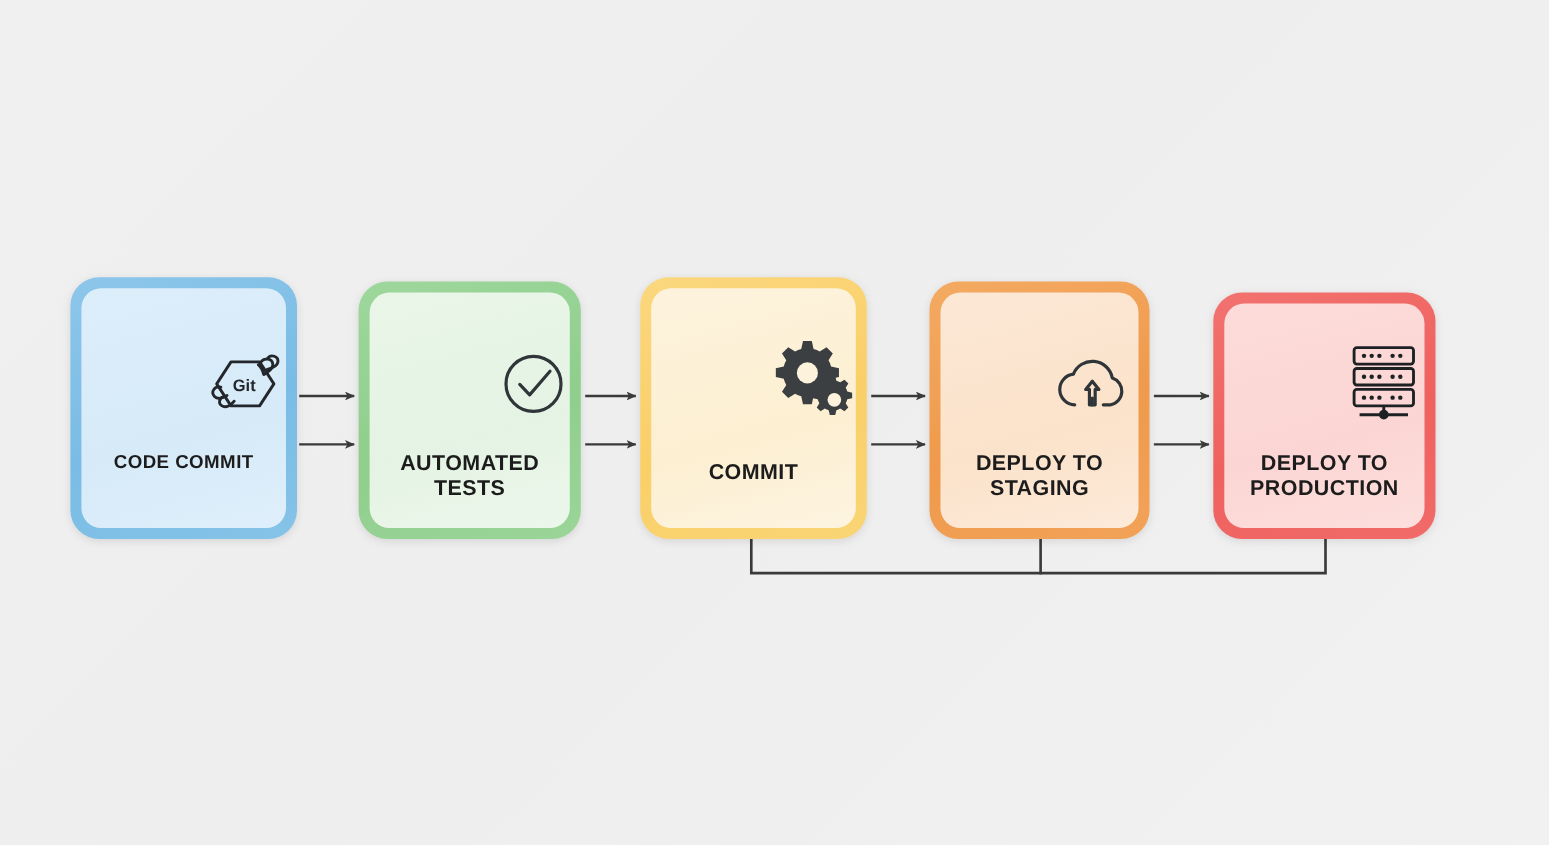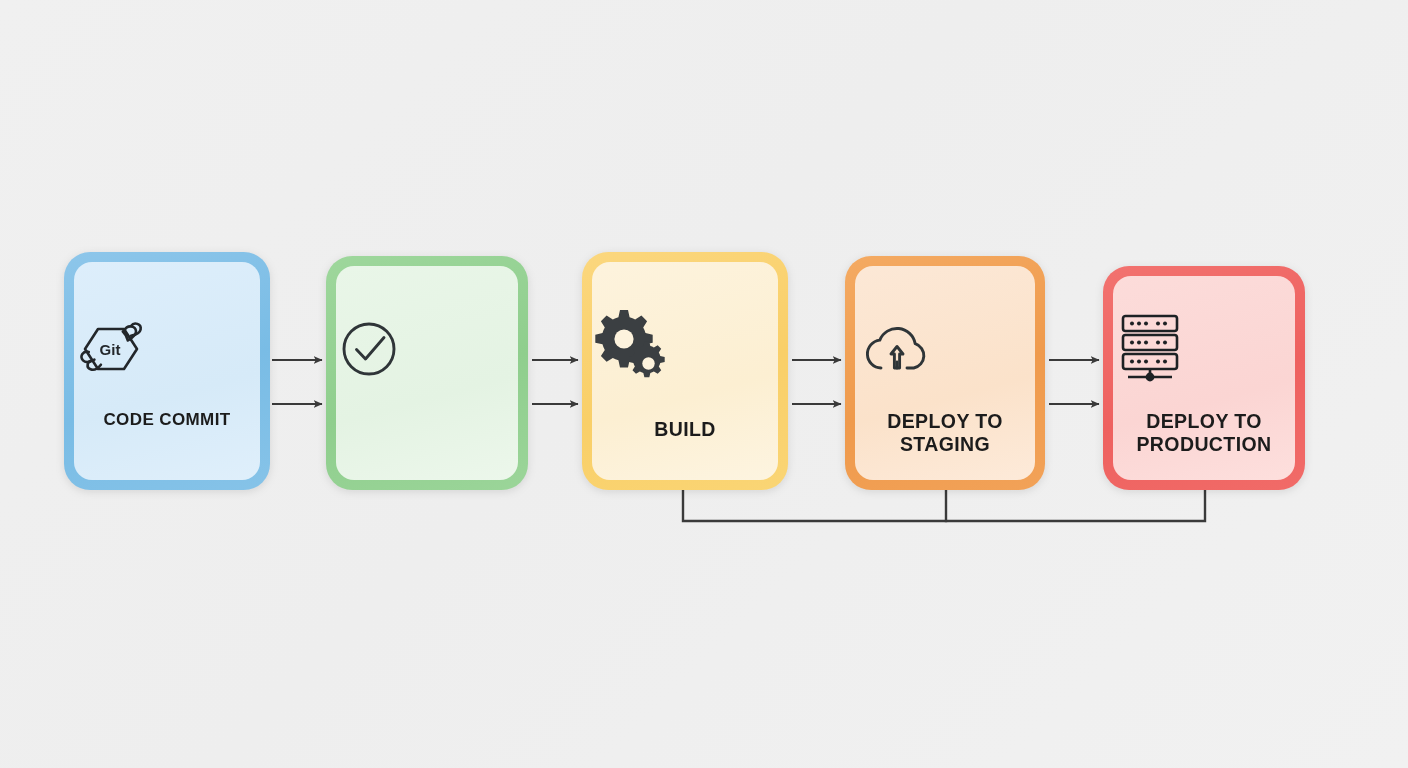--- a/index.html
+++ b/index.html
@@ -42,21 +42,21 @@
     align-items: center;
     box-sizing: border-box;
     overflow: hidden;
   }
 
   .stage-icon {
     position: absolute;
     left: 0;
     right: 0;
     display: flex;
-    justify-content: flex-start;
+    justify-content: flex-end;
     align-items: center;
   }
   .stage-icon svg { display: block; }
 
   .stage-label {
     position: absolute;
     left: 4px;
     right: 4px;
     text-align: center;
     font-weight: bold;
@@ -157,20 +157,22 @@
   <div class="stage" id="stage-1">
     <div class="stage-inner">
       <div class="stage-icon" style="top:50px;height:66px;">
         <svg width="66" height="66" viewBox="0 0 66 66">
           <g fill="none" stroke="#2f3538" stroke-width="2.9" stroke-linecap="round" stroke-linejoin="round">
             <circle cx="33" cy="33" r="25"></circle>
             <path d="M20.5,33.5 L29.5,43 L48,21.5"></path>
           </g>
         </svg>
       </div>
+      <div class="stage-label" style="top:144px;font-size:19.5px;">AUTOMATED
+TESTS</div>
     </div>
   </div>
 
   <div class="stage" id="stage-2">
     <div class="stage-inner">
       <div class="stage-icon" style="top:46px;height:74px;">
         <svg width="76" height="74" viewBox="0 0 76 74">
           <g fill="#3b3f42">
 
             <path d="M28,2 h8 l1.6,7.2 a20,20 0 0 1 5.6,2.3 l6.2,-3.9 l5.7,5.7 l-3.9,6.2
@@ -186,21 +188,21 @@
                      a13.5,13.5 0 0 1 -1.6,3.8 l2.6,4.2 l-3.8,3.8 l-4.2,-2.6
                      a13.5,13.5 0 0 1 -3.8,1.6 l-1.1,4.8 h-5.4 l-1.1,-4.8
                      a13.5,13.5 0 0 1 -3.8,-1.6 l-4.2,2.6 l-3.8,-3.8 l2.6,-4.2
                      a13.5,13.5 0 0 1 -1.6,-3.8 l-4.8,-1.1 v-5.4 l4.8,-1.1
                      a13.5,13.5 0 0 1 1.6,-3.8 l-2.6,-4.2 l3.8,-3.8 l4.2,2.6
                      a13.5,13.5 0 0 1 3.8,-1.6 Z" transform="translate(-1,-5) scale(0.92) translate(4,4)"></path>
             <circle cx="56.5" cy="55.5" r="6.2" fill="#fdf3dd"></circle>
           </g>
         </svg>
       </div>
-      <div class="stage-label" style="top:156px;font-size:19.5px;">BUILD</div>
+      <div class="stage-label" style="top:156px;font-size:19.5px;">COMMIT</div>
     </div>
   </div>
 
   <div class="stage" id="stage-3">
     <div class="stage-inner">
       <div class="stage-icon" style="top:50px;height:66px;">
         <svg width="84" height="62" viewBox="0 0 84 62">
           <g fill="none" stroke="#2f3538" stroke-width="2.9" stroke-linecap="round" stroke-linejoin="round">
             <path d="M26,50 a14,14 0 0 1 -1.2,-27.9 a18.5,18.5 0 0 1 35.4,3.6
                      a12.6,12.6 0 0 1 -1.4,24.3 L52,50"></path>

